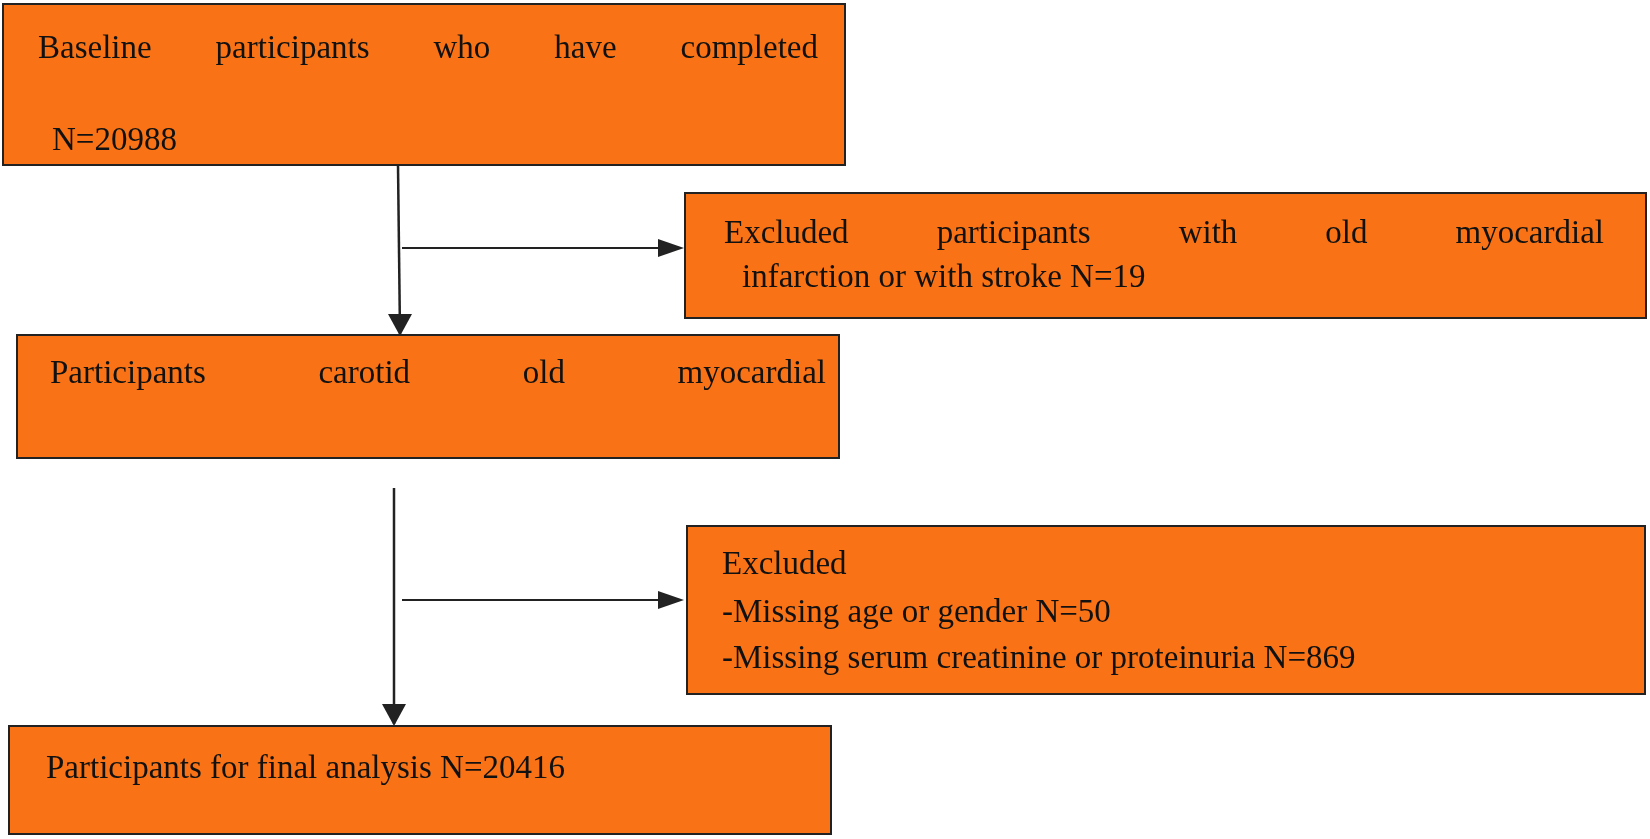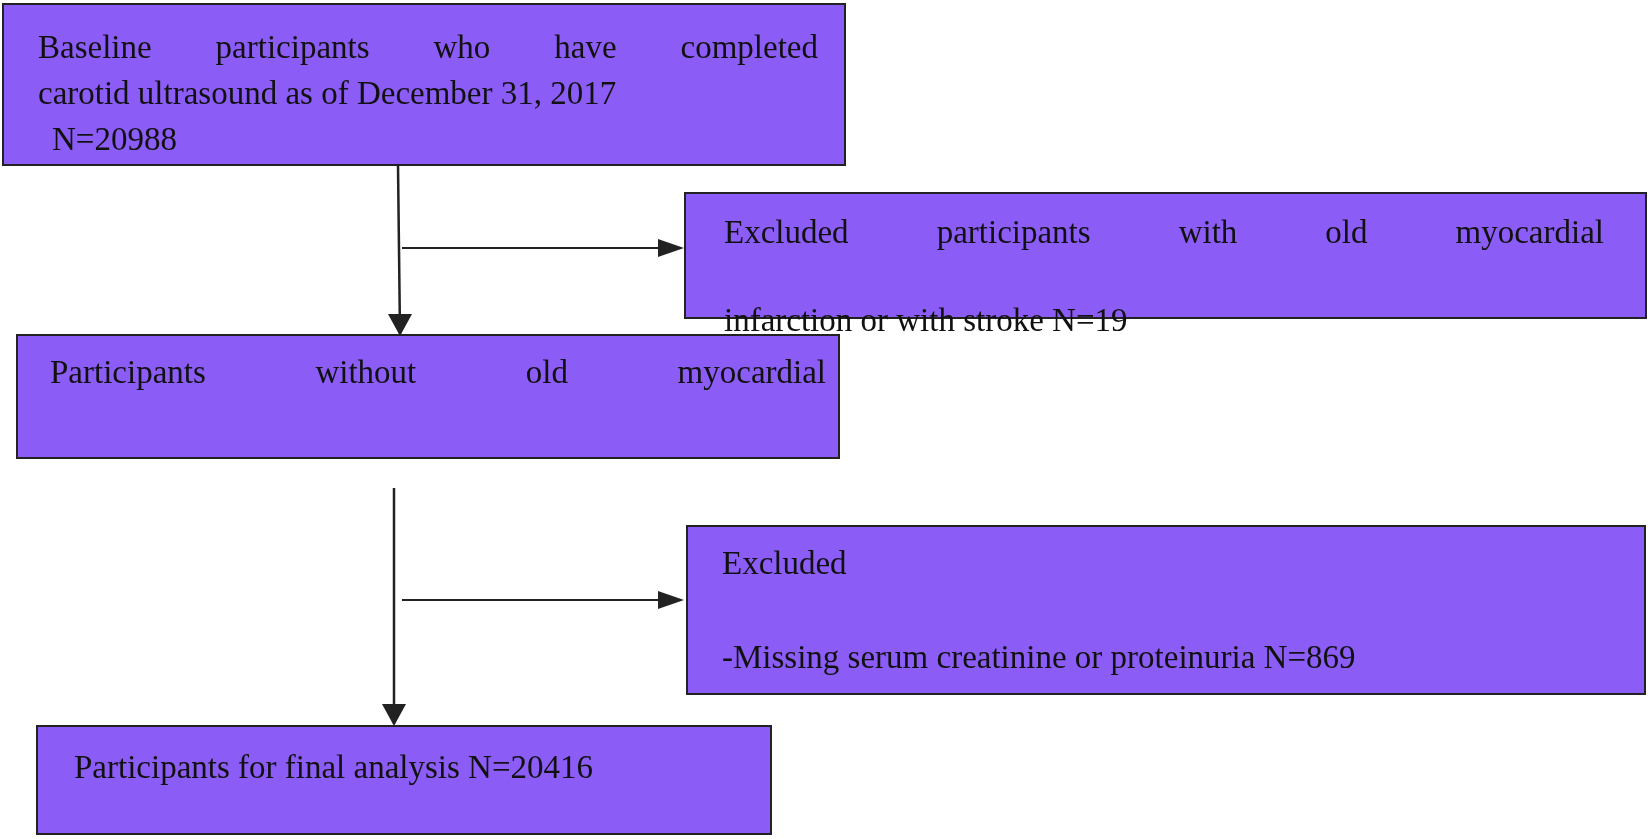--- a/index.html
+++ b/index.html
@@ -1,18 +1,18 @@
 <!DOCTYPE html>
 <html><head>
   <meta charset="utf-8">
   <style>
     html, body { margin: 0; padding: 0; background: #ffffff; }
     body { width: 1650px; height: 839px; position: relative; overflow: hidden;
       font-family: "Liberation Serif", "DejaVu Serif", serif; color: #111; }
-    .box { position: absolute; border: 2px solid #222; box-sizing: border-box; background: #8b5cf6; }
+    .box { position: absolute; border: 2px solid #222; box-sizing: border-box; background: #f97316; }
     .line { position: absolute; font-size: 33px; line-height: 44px; white-space: nowrap; }
     svg.conn { position: absolute; left: 0; top: 0; }
   </style>
 </head>
 <body>
 
 <svg class="conn" width="1650" height="839">
   <defs>
     <marker id="arrow" markerWidth="12" markerHeight="12" refX="10" refY="6" orient="auto" markerUnits="userSpaceOnUse">
       <path d="M0,0 L12,6 L0,12 Z" fill="#222"></path>
@@ -28,44 +28,44 @@
   <path d="M658,239 L684,248 L658,257 Z" fill="#222"></path>
 
   <line x1="394" y1="488" x2="394" y2="724" stroke="#222" stroke-width="2.5" marker-end="url(#arrowDown)"></line>
 
   <line x1="402" y1="600" x2="672" y2="600" stroke="#222" stroke-width="2"></line>
   <path d="M658,591 L684,600 L658,609 Z" fill="#222"></path>
 </svg>
 
 <div class="box" style="left:2px; top:3px; width:844px; height:163px;">
   <div class="line" style="left:34px; top:20px; width:780px; text-align:justify; text-align-last:justify;">Baseline participants who have completed</div>
-  <div class="line" style="left:34px; top:66px;">carotid ultrasound as of December 31, 2017</div>
   <div class="line" style="left:48px; top:112px;">N=20988</div>
 </div>
 
 <div class="box" style="left:684px; top:192px; width:963px; height:127px;">
   <div class="line" style="left:38px; top:16px; width:880px; display:flex; justify-content:space-between;">
     <span>Excluded</span>
     <span>participants</span>
     <span>with</span>
     <span>old</span>
     <span>myocardial</span>
   </div>
-  <div class="line" style="left:38px; top:60px;margin-top:44px;">infarction or with stroke N=19</div>
+  <div class="line" style="left:56px; top:60px;">infarction or with stroke N=19</div>
 </div>
 
 <div class="box" style="left:16px; top:334px; width:824px; height:125px;">
   <div class="line" style="left:32px; top:14px; width:776px; display:flex; justify-content:space-between;">
     <span>Participants</span>
-    <span>without</span>
+    <span>carotid</span>
     <span>old</span>
     <span>myocardial</span>
   </div>
 </div>
 
 <div class="box" style="left:686px; top:525px; width:960px; height:170px;">
   <div class="line" style="left:34px; top:14px;">Excluded</div>
+  <div class="line" style="left:34px; top:62px;">-Missing age or gender N=50</div>
   <div class="line" style="left:34px; top:108px;">-Missing serum creatinine or proteinuria N=869</div>
 </div>
 
-<div class="box" style="left:8px; top:725px; width:736px; height:110px;margin-left:28px;">
+<div class="box" style="left:8px; top:725px; width:824px; height:110px;">
   <div class="line" style="left:36px; top:18px;">Participants for final analysis N=20416</div>
 </div>
 
 </body></html>

